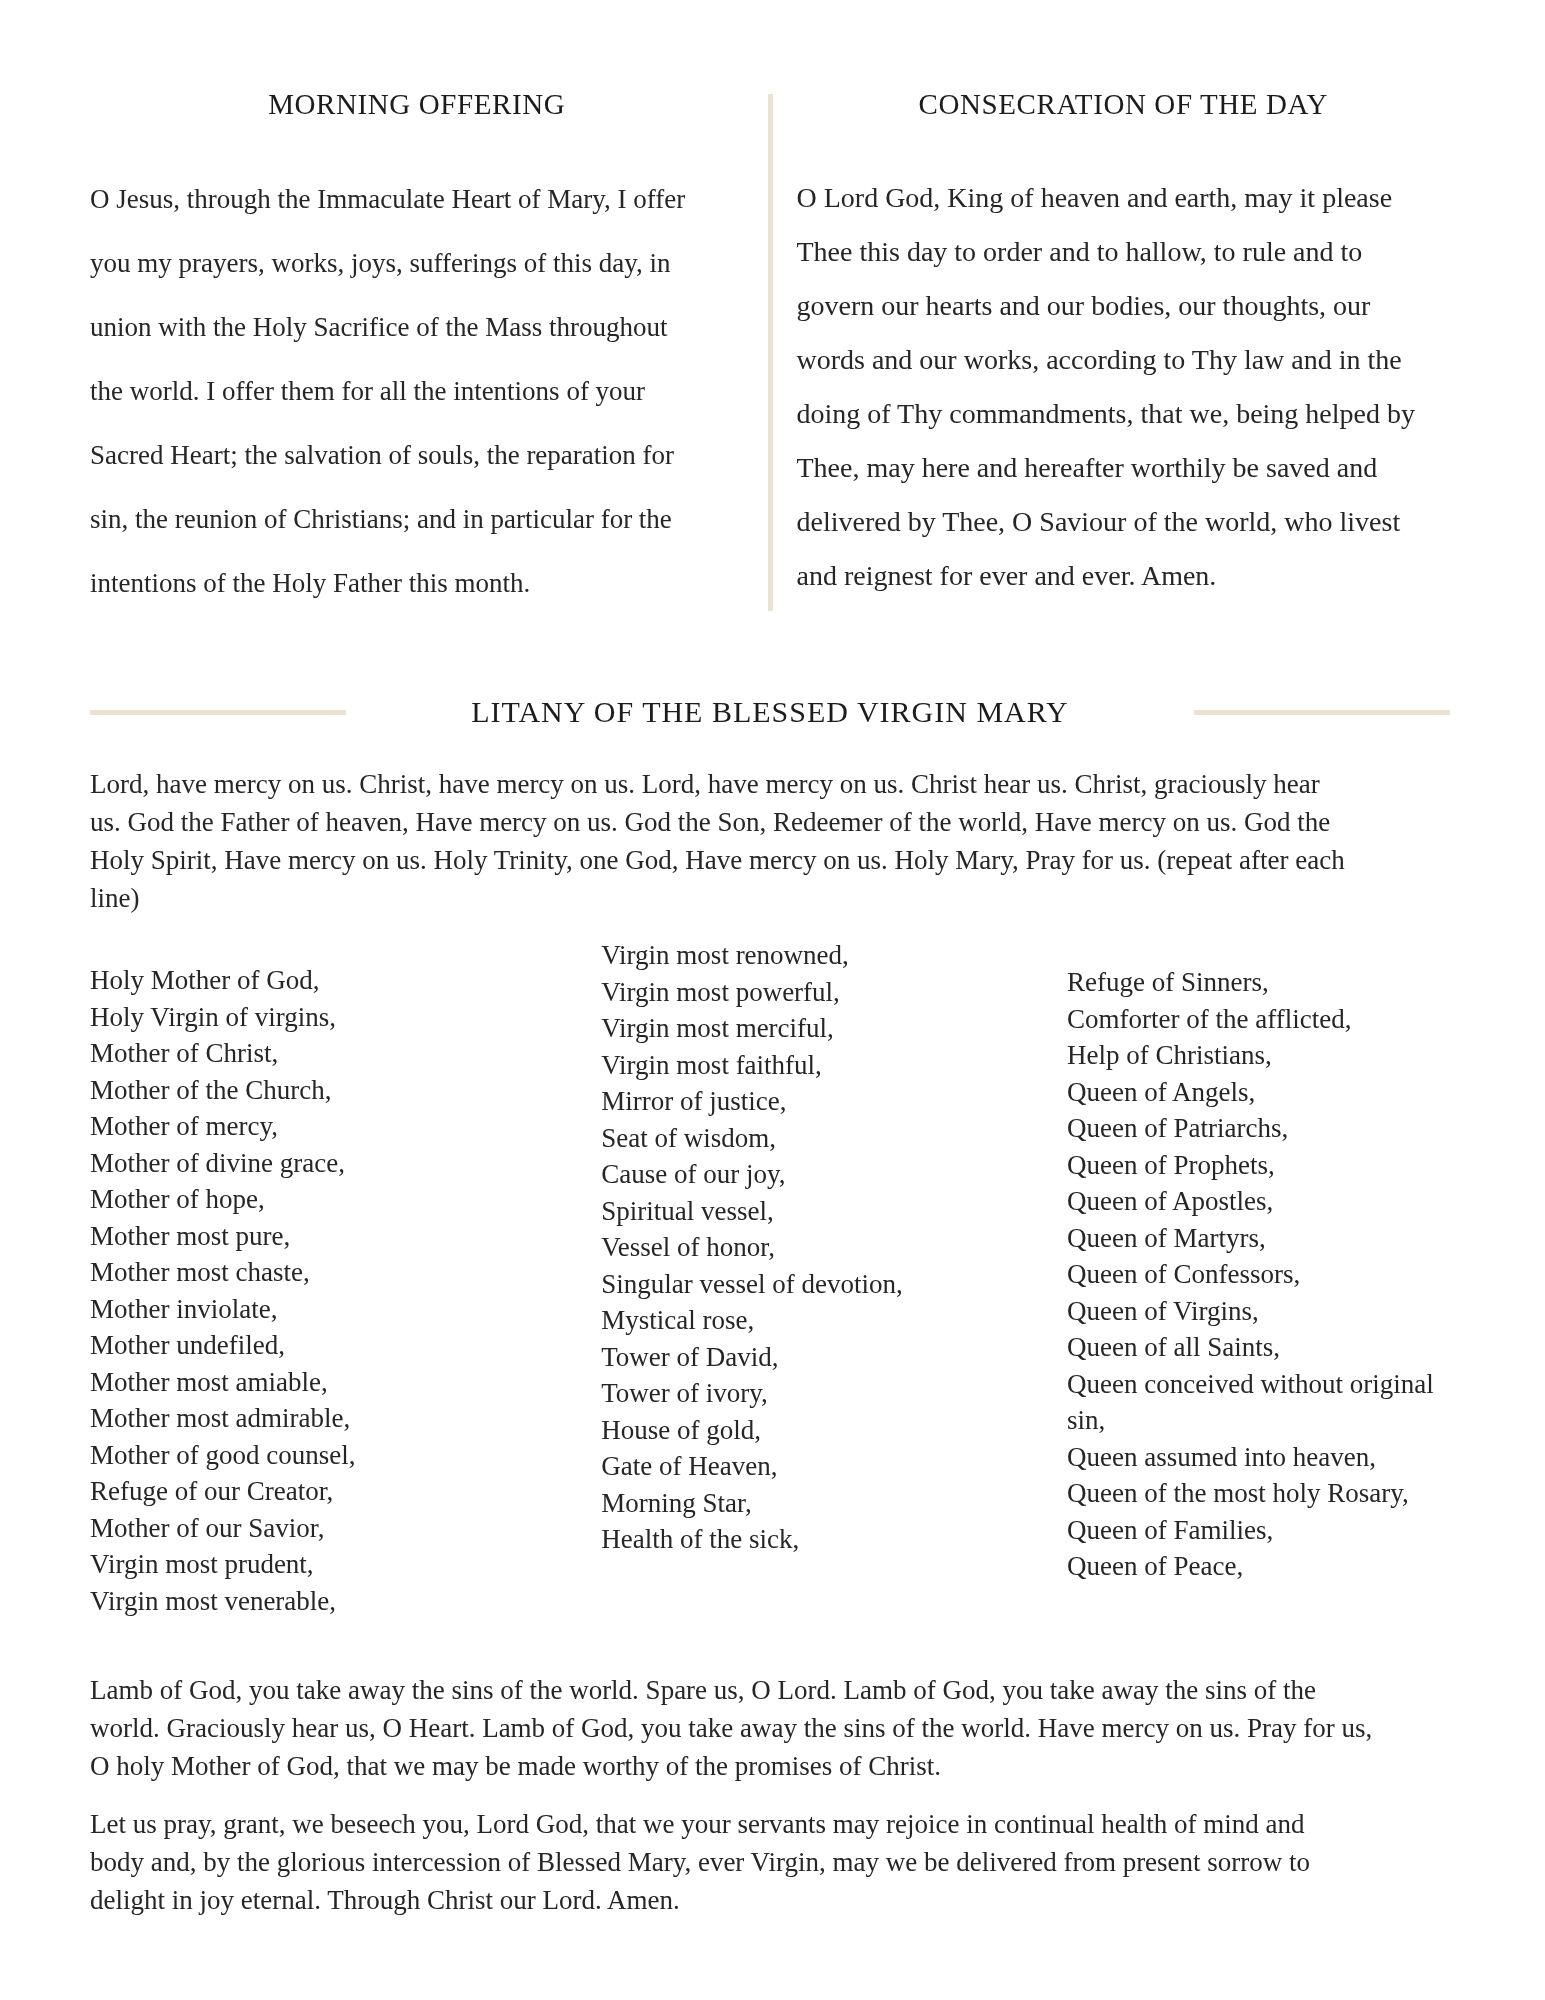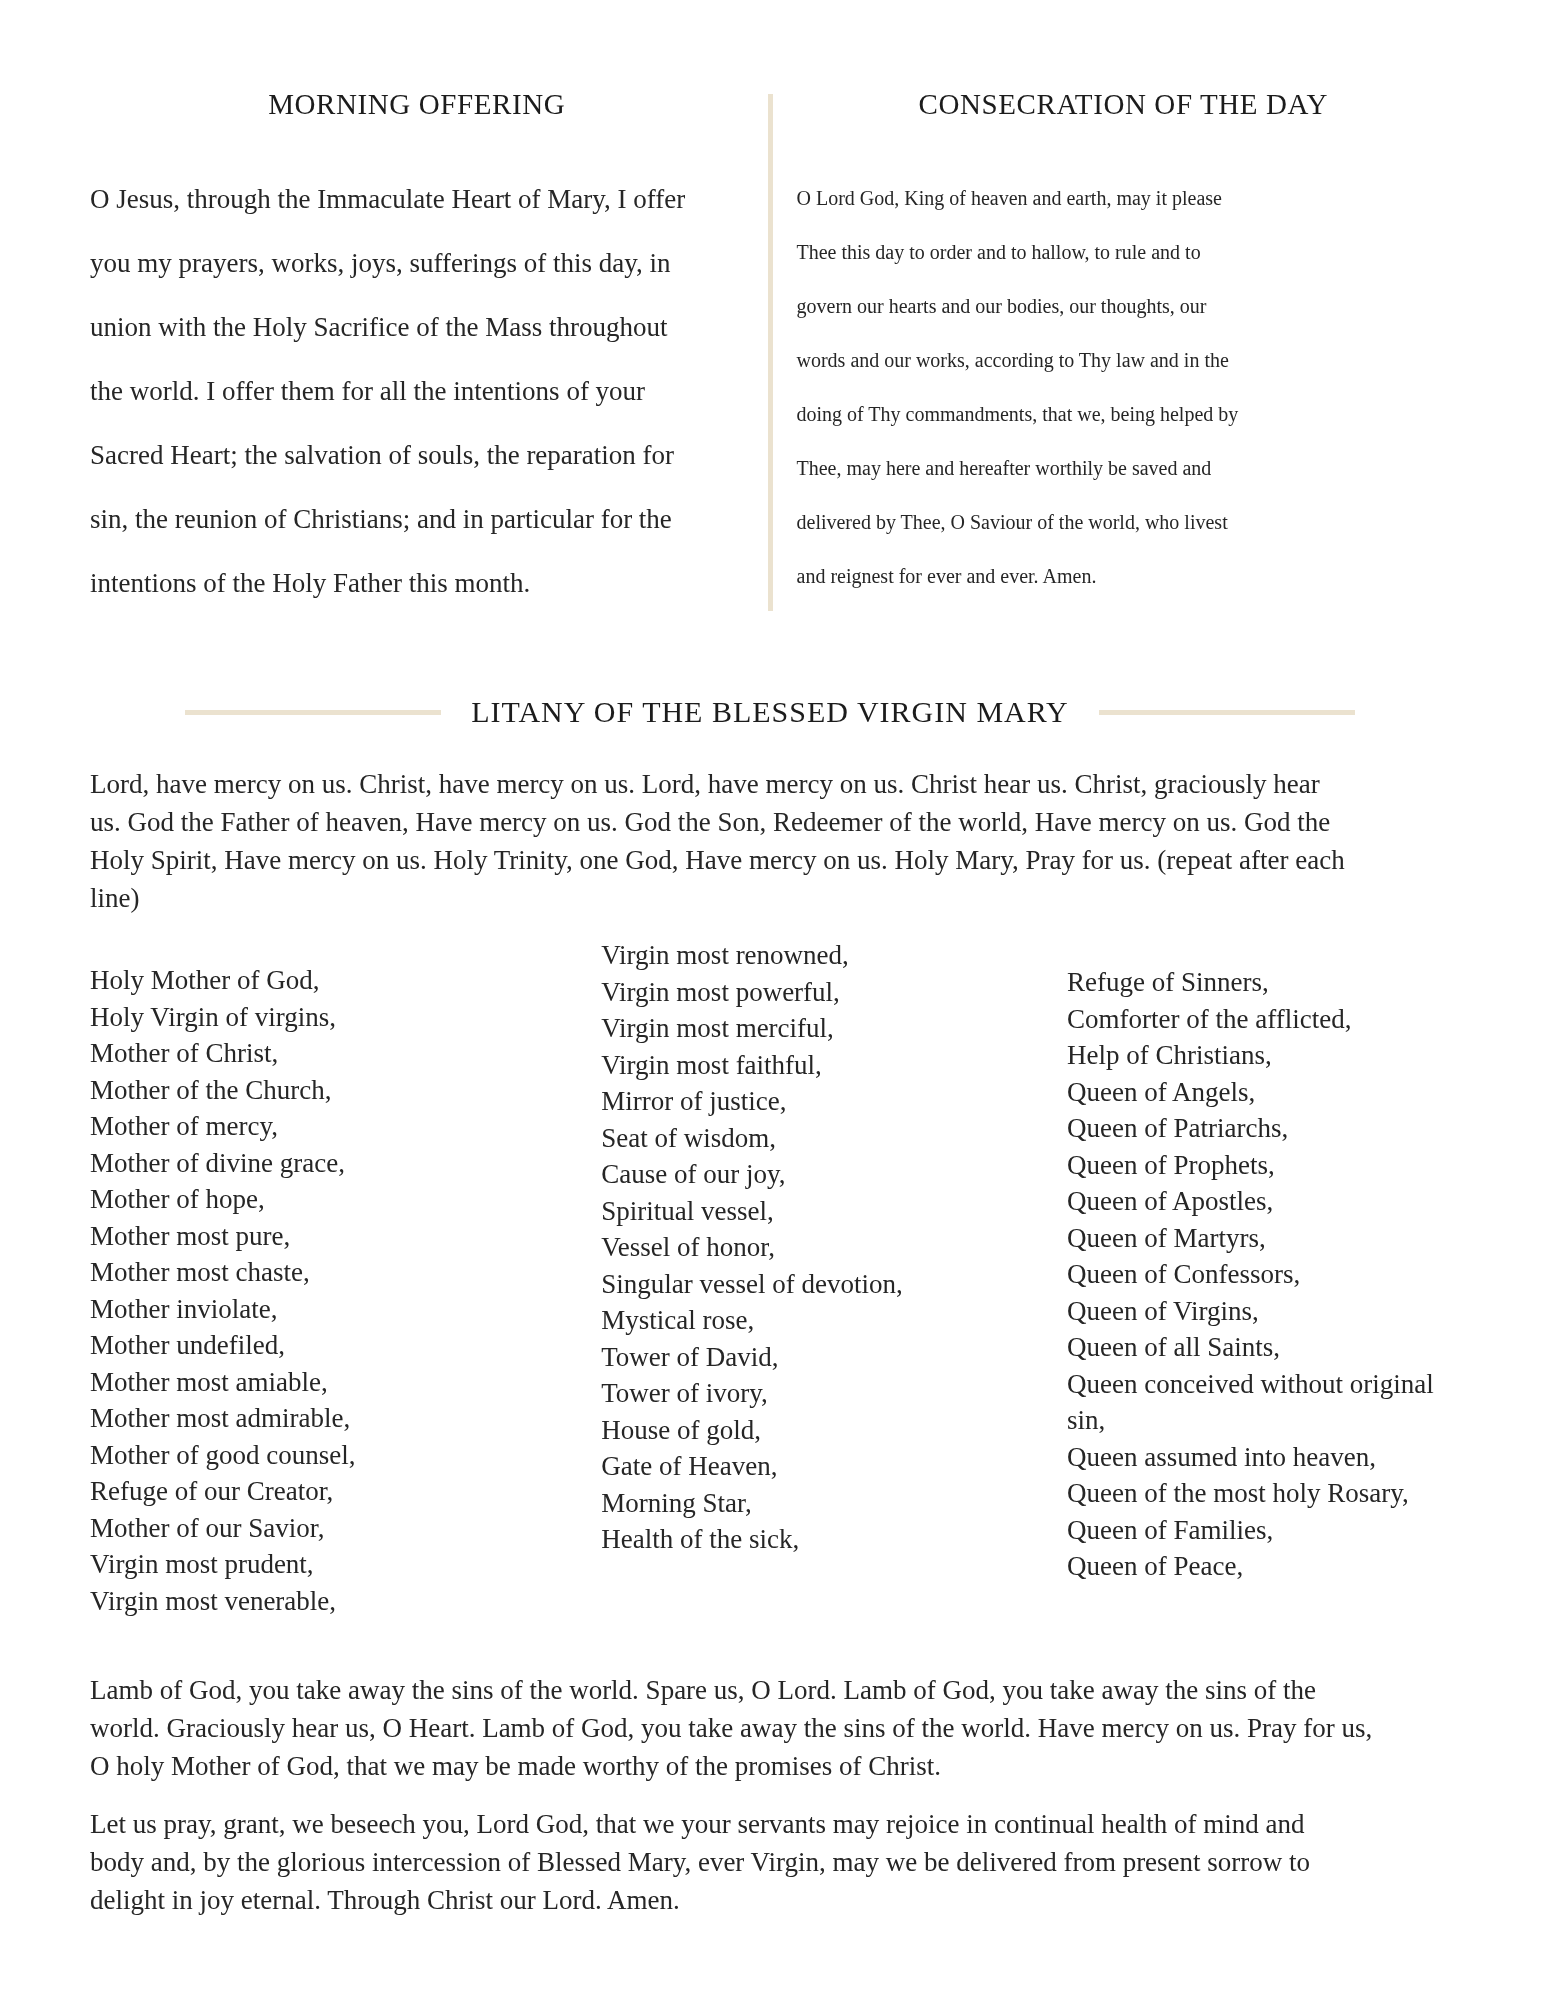--- a/index.html
+++ b/index.html
@@ -42,27 +42,27 @@
     white-space: nowrap;
   }
   .vdivider {
     flex: 0 0 5px;
     background: var(--accent, #ebe2cf);
     margin-top: 6px;
     margin-bottom: 4px;
   }
   .prayer .tline { white-space: nowrap; }
   .prayer.mo { margin-top: 46px; line-height: 64px; font-size: 27px; }
-  .prayer.co { margin-top: 50px; line-height: 54px; font-size: 20px; }
+  .prayer.co { margin-top: 50px; line-height: 54px; font-size: 28px; }
 
   
   .litany-head {
     display: flex;
     align-items: center;
-    justify-content: center;
+    justify-content: space-between;
     gap: 30px;
     margin-top: 80px;
   }
   .litany-head h1 {
     margin: 0;
     font-size: 30px;
     font-weight: normal;
     letter-spacing: 1px;
     color: #1c1c1c;
     white-space: nowrap;

